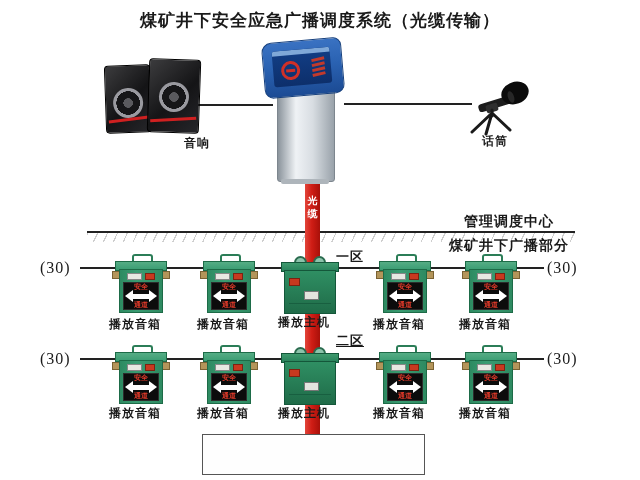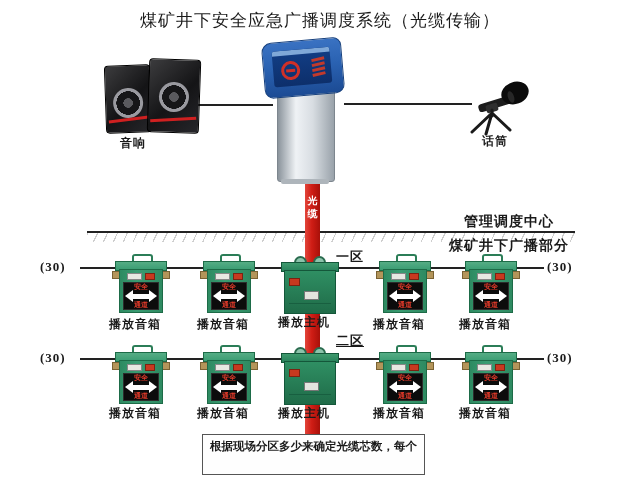--- a/index.html
+++ b/index.html
@@ -11,34 +11,34 @@
     --kiosk-blue:#2a62b2;
     --display-text-red:#e03a2a;
   }
   html,body{margin:0;padding:0;background:#fff;}
   .stage{
     position:relative;width:640px;height:480px;background:#ffffff;overflow:hidden;
     font-family:"Liberation Serif", serif;color:#1a1a1a;
   }
   .abs{position:absolute;}
   .title{
-    left:0;top:9px;width:640px;text-align:center;font-size:17px;font-weight:normal;
+    left:0;top:9px;width:640px;text-align:center;font-size:17px;font-weight:bold;
     letter-spacing:1px;z-index:4;
   }
   
   .wire{background:var(--line-black);height:2px;z-index:1;}
   .zone-line{background:var(--line-black);height:2px;z-index:1;}
   .divider{background:var(--line-black);height:2px;z-index:1;}
   .hatch{
     height:9px;z-index:1;
     background:repeating-linear-gradient(115deg,#c2c2c2 0 1.2px,transparent 1.2px 9px);
     opacity:.8;
   }
   .sect-label{font-size:14px;font-weight:bold;letter-spacing:1px;z-index:2;}
-  .count-label{font-size:13px;font-weight:bold;letter-spacing:1px;z-index:2;}
+  .count-label{font-size:16px;font-weight:normal;letter-spacing:1px;z-index:2;}
   .zone-name{font-size:13px;font-weight:bold;letter-spacing:1px;z-index:3;}
   .dev-label{font-size:12px;font-weight:bold;width:64px;text-align:left;letter-spacing:1px;z-index:4;}
   
   .fiber{
     left:305px;top:175px;width:15px;height:260px;z-index:2;
     background:linear-gradient(90deg,#e2453a 0%,var(--fiber-red) 45%,#a81009 100%);
   }
   .fiber-text{
     left:305px;top:194px;width:15px;z-index:2;text-align:center;color:#fff;
     font-size:10px;font-weight:bold;line-height:13px;
@@ -116,21 +116,21 @@
   <div class="abs speakers">
     <div class="sp l">
         <div class="cone"></div>
         <div class="stripe"></div>
       </div>
     <div class="sp r">
         <div class="cone"></div>
         <div class="stripe"></div>
       </div>
   </div>
-  <div class="abs ctl-label" style="left:120px;top:135px;width:90px;text-align:left;">音响</div>
+  <div class="abs ctl-label" style="left:120px;top:135px;width:90px;text-align:right;">音响</div>
 
   <div class="abs mic">
     <svg viewBox="0 0 90 62" width="90" height="62">
       <rect x="26" y="20" width="34" height="8" rx="3" fill="#1c1c1c" transform="rotate(-17 43 24)"></rect>
       <ellipse cx="63" cy="13" rx="14" ry="11" fill="#0b0b0b" transform="rotate(-20 63 13)"></ellipse>
       <ellipse cx="59" cy="17" rx="3" ry="6" fill="#3a3a3a" opacity="0.6" transform="rotate(-20 59 17)"></ellipse>
       <rect x="34" y="24" width="12" height="8" rx="2" fill="#2e2e2e" transform="rotate(-17 40 28)"></rect>
       <path d="M40 30 L40 36 M40 33 L20 52 M40 33 L58 50 M40 33 L34 54" stroke="#1a1a1a" stroke-width="3" fill="none" stroke-linecap="round"></path>
     </svg>
   </div>
@@ -358,16 +358,15 @@
             <i class="a-s"></i>
             <i class="a-r"></i>
           </div>
         <span class="disp-txt b">通道</span>
       </div>
     </div>
   </div>
   <div class="abs dev-label" style="left:459px;top:405px;">播放音箱</div>
 
   <div class="abs note">
-    <div>根据现场分区多少来确定光缆芯数，每个</div>
   </div>
 
 </div>
 
 </body></html>

